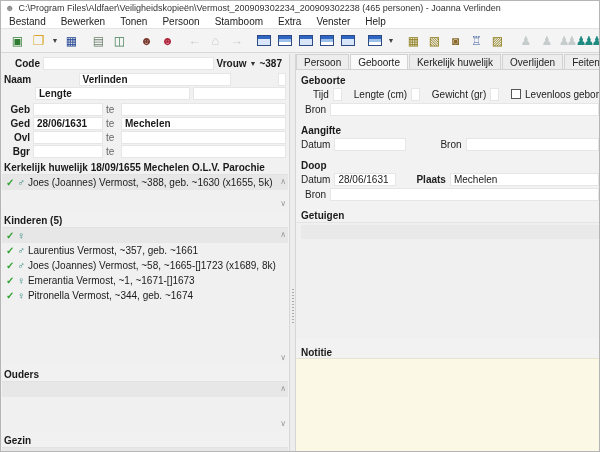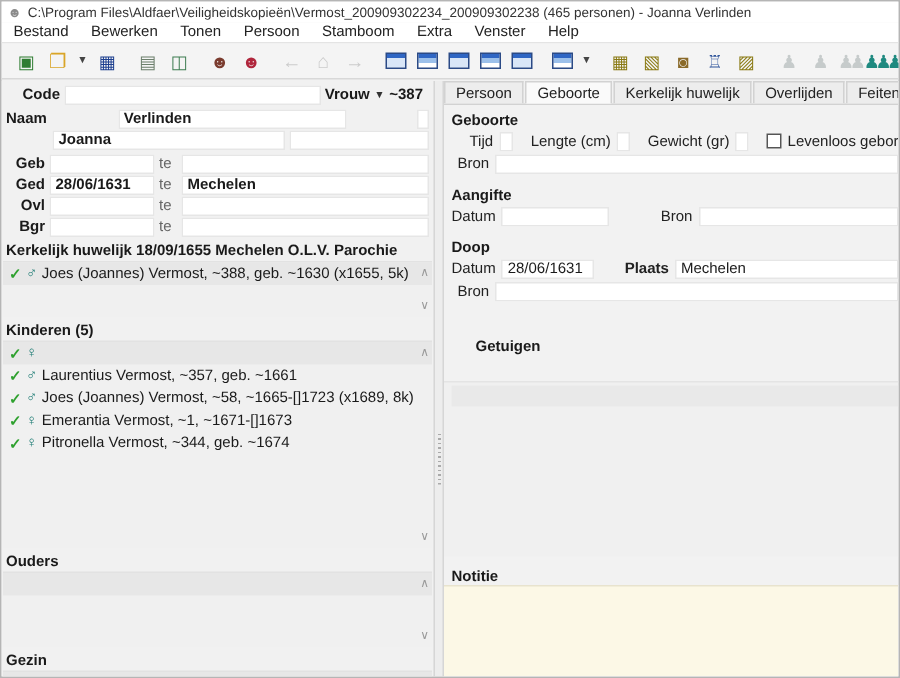--- a/index.html
+++ b/index.html
@@ -180,21 +180,21 @@
         <span class="lbl" style="margin-right:4px;">~387</span>
       </div>
 
       <div class="row" style="margin-top:3px;gap:47px;">
         <span class="lbl" style="width:28px;">Naam</span>
         <span class="fld bold" style="width:155px;">Verlinden</span>
         <span class="fld" style="flex:1;"></span>
       </div>
       <div class="row">
         <span style="width:28px;"></span>
-        <span class="fld bold" style="width:155px;">Joanna</span>
+        <span class="fld bold" style="width:155px;">Lengte</span>
         <span class="fld" style="flex:1;"></span>
       </div>
 
       <div class="row" style="margin-top:3px;">
         <span class="lbl rlab">Geb</span>
         <span class="fld" style="width:70px;"></span>
         <span class="te">te</span>
         <span class="fld" style="flex:1;"></span>
       </div>
       <div class="row">
@@ -320,21 +320,21 @@
           <span class="fld" style="width:62px;">28/06/1631</span>
           <span class="rlbl" style="margin-left:16px;font-weight:bold;">Plaats</span>
           <span class="fld" style="flex:1;">Mechelen</span>
         </div>
         <div class="rrow" style="padding-left:4px;">
           <span class="rlbl">Bron</span>
           <span class="fld" style="flex:1;"></span>
         </div>
 
         <div class="gap4"></div>
-        <div class="sec-h" style="margin:16px;">Getuigen</div>
+        <div class="sec-h" style="margin:0;">Getuigen</div>
         <div class="glist" style="height:117px;">
           <div class="band"></div>
         </div>
 
         <div style="height:8px;"></div>
         <div class="sec-h" style="margin:0;">Notitie</div>
         <div class="notitie-area"></div>
       </div>
     </div>
   </div>

